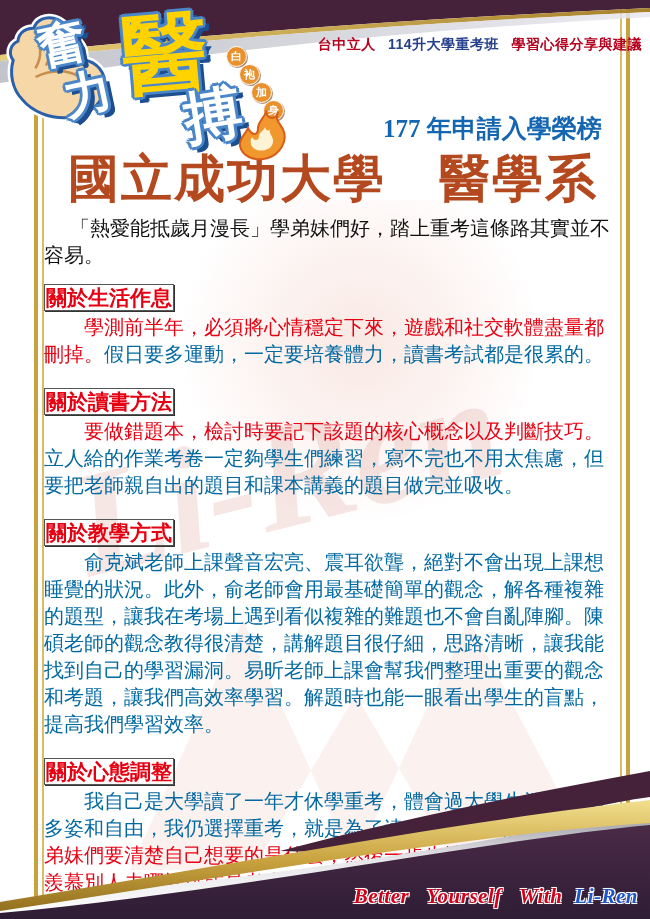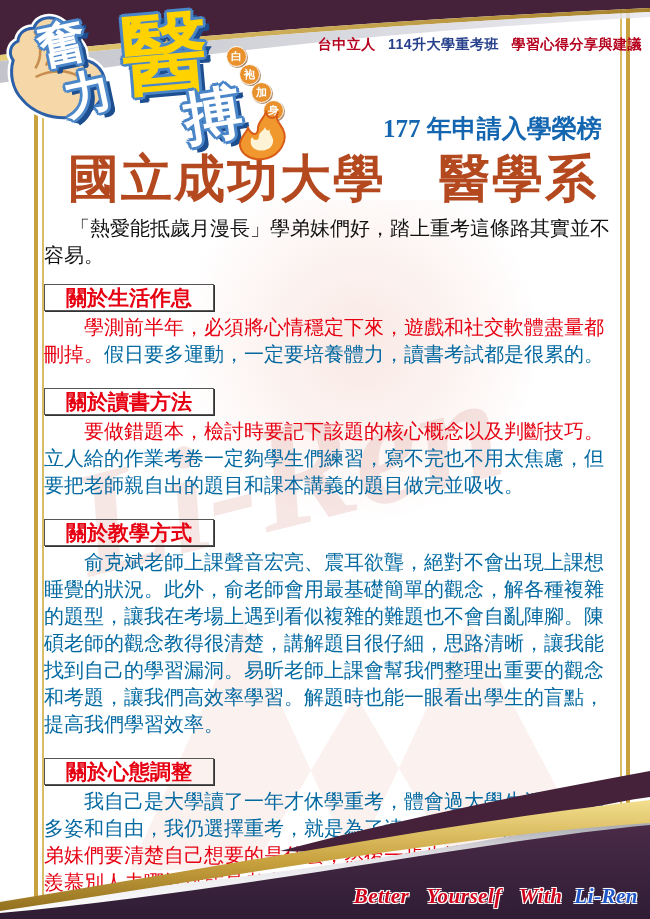--- a/index.html
+++ b/index.html
@@ -105,21 +105,21 @@
     white-space:nowrap;
   }
   .intro{
     font-size:20px;line-height:27px;color:#111;margin:0 0 15px 0;
     text-indent:1.3em;
   }
   .section{margin-bottom:20px;}
   .sec-title{
     display:inline-block;border:1px solid #555;box-shadow:1px 1px 0 #333;
     color:var(--red);font-size:21px;font-weight:bold;line-height:25px;
-    padding:0 21px;margin:0 0 3px 0;
+    padding:0 1px;margin:0 0 3px 0;
   }
   .sec-body{
     margin:0;font-size:20px;line-height:27px;color:#111;text-indent:2em;
   }
   .run-red{color:var(--red);}
   .run-black{color:#0369a1;}
   .wrap-spacer{
     float:right;width:200px;height:162px;
     shape-outside:polygon(100% 52%,100% 100%,26% 100%);
   }

